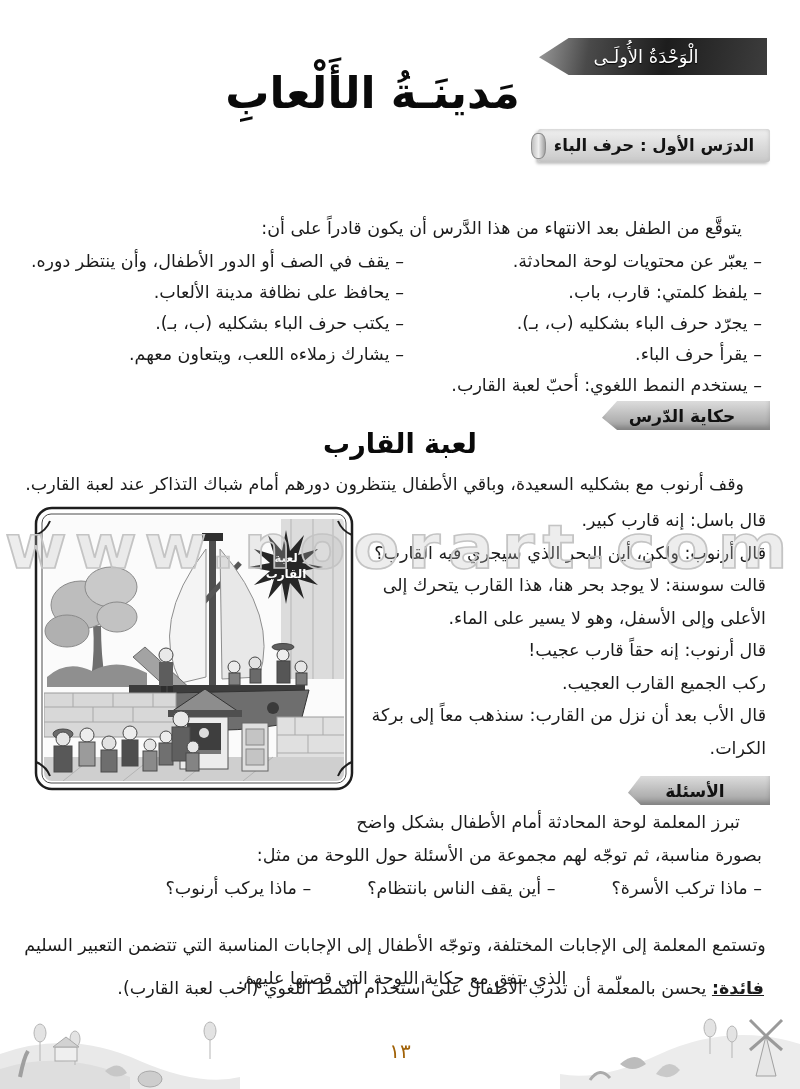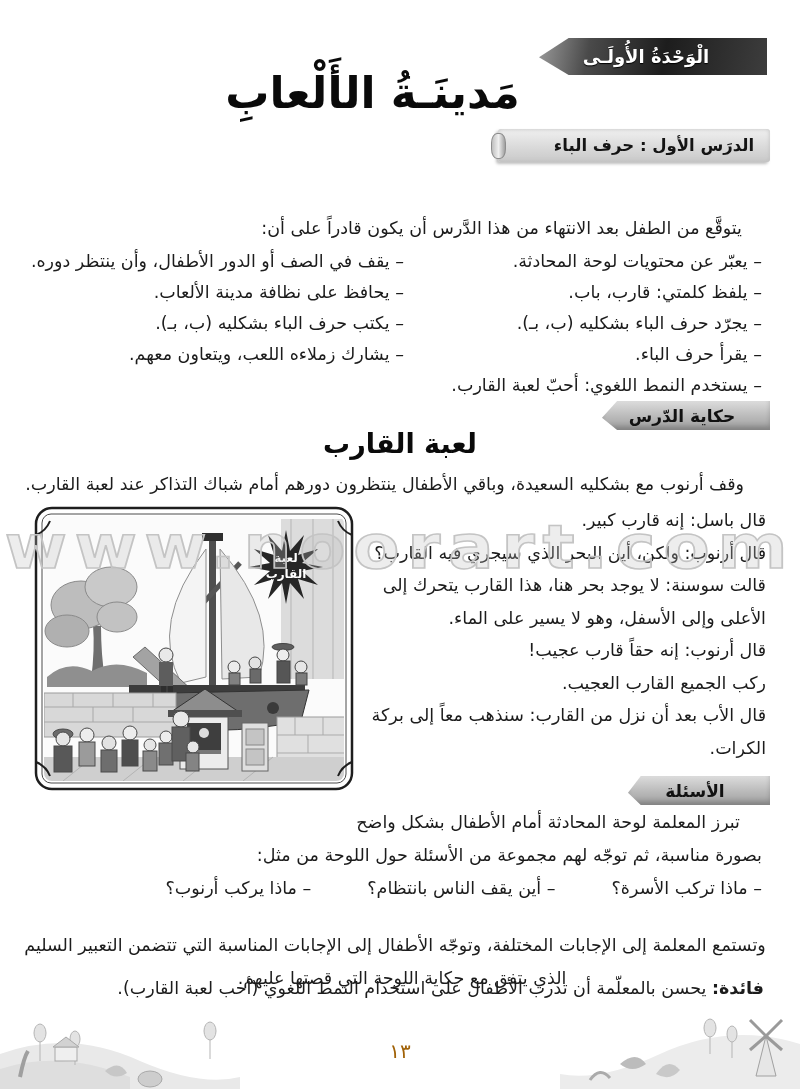--- a/index.html
+++ b/index.html
@@ -15,39 +15,39 @@
     overflow:hidden;
     direction:rtl;
     color:#1c1c1c;
   }
   
   .unit-banner{
     position:absolute;top:38px;right:33px;
     width:214px;height:37px;
     background:linear-gradient(100deg,#9a9a9a 0%,#4a4a4a 22%,#1d1d1d 55%,#3d3d3d 100%);
     clip-path:polygon(0 52%,13% 0,100% 0,100% 100%,13% 100%);
-    color:#ffffff;font-weight:700;font-size:18px;
+    color:#ffffff;font-weight:400;font-size:18px;
     display:flex;align-items:center;justify-content:center;
     padding-right:14px;
     text-shadow:0 1px 1px #000;
   }
   .page-title{
     position:absolute;top:64px;left:205px;width:335px;
     font-size:44px;font-weight:700;color:#0a0a0a;
     text-align:center;line-height:1.3;
     letter-spacing:-1px;
   }
   .lesson-banner{
     position:absolute;top:129px;right:30px;
     width:232px;height:33px;
     background:linear-gradient(180deg,#f0f0f0,#d8d8d8 60%,#c9c9c9);
     border-radius:3px;
     box-shadow:-2px 2px 3px rgba(0,0,0,.25), inset 0 0 4px #bdbdbd;
     display:flex;align-items:center;justify-content:center;
-    font-size:16.5px;font-weight:700;color:#141414;padding-left:40px;
+    font-size:16.5px;font-weight:700;color:#141414;
   }
   .lesson-banner .roll{
     position:absolute;left:-7px;top:4px;width:13px;height:24px;
     background:linear-gradient(90deg,#bfbfbf,#efefef,#9f9f9f);
     border-radius:6px/10px;border:1px solid #8d8d8d;
   }
   .section-header{
     position:absolute;right:30px;height:29px;
     background:linear-gradient(180deg,#dcdcdc,#b9b9b9 55%,#9f9f9f);
     clip-path:polygon(0 58%,9% 0,100% 0,100% 100%,9% 100%);
@@ -96,21 +96,21 @@
   .q-row span{white-space:nowrap;}
   .q-outro{
     position:absolute;top:905px;right:20px;left:24px;
     text-align:center;line-height:33px;margin-top:24px;
   }
   .q-outro div:first-child{padding-right:14px;}
   .tip-line{
     position:absolute;top:972px;right:20px;left:18px;
     text-align:right;padding-right:16px;line-height:32px;
   }
-  .tip-line b{font-weight:700;}
+  .tip-line b{font-weight:700;text-decoration:underline;}
   
   .illustration{
     position:absolute;top:505px;left:33px;width:322px;height:287px;
   }
   
   .watermark{
     position:absolute;top:512px;left:-10px;right:-10px;height:70px;
     direction:ltr;text-align:center;
     font-size:60px;font-weight:700;letter-spacing:7px;
     color:rgba(190,190,190,0.28);

